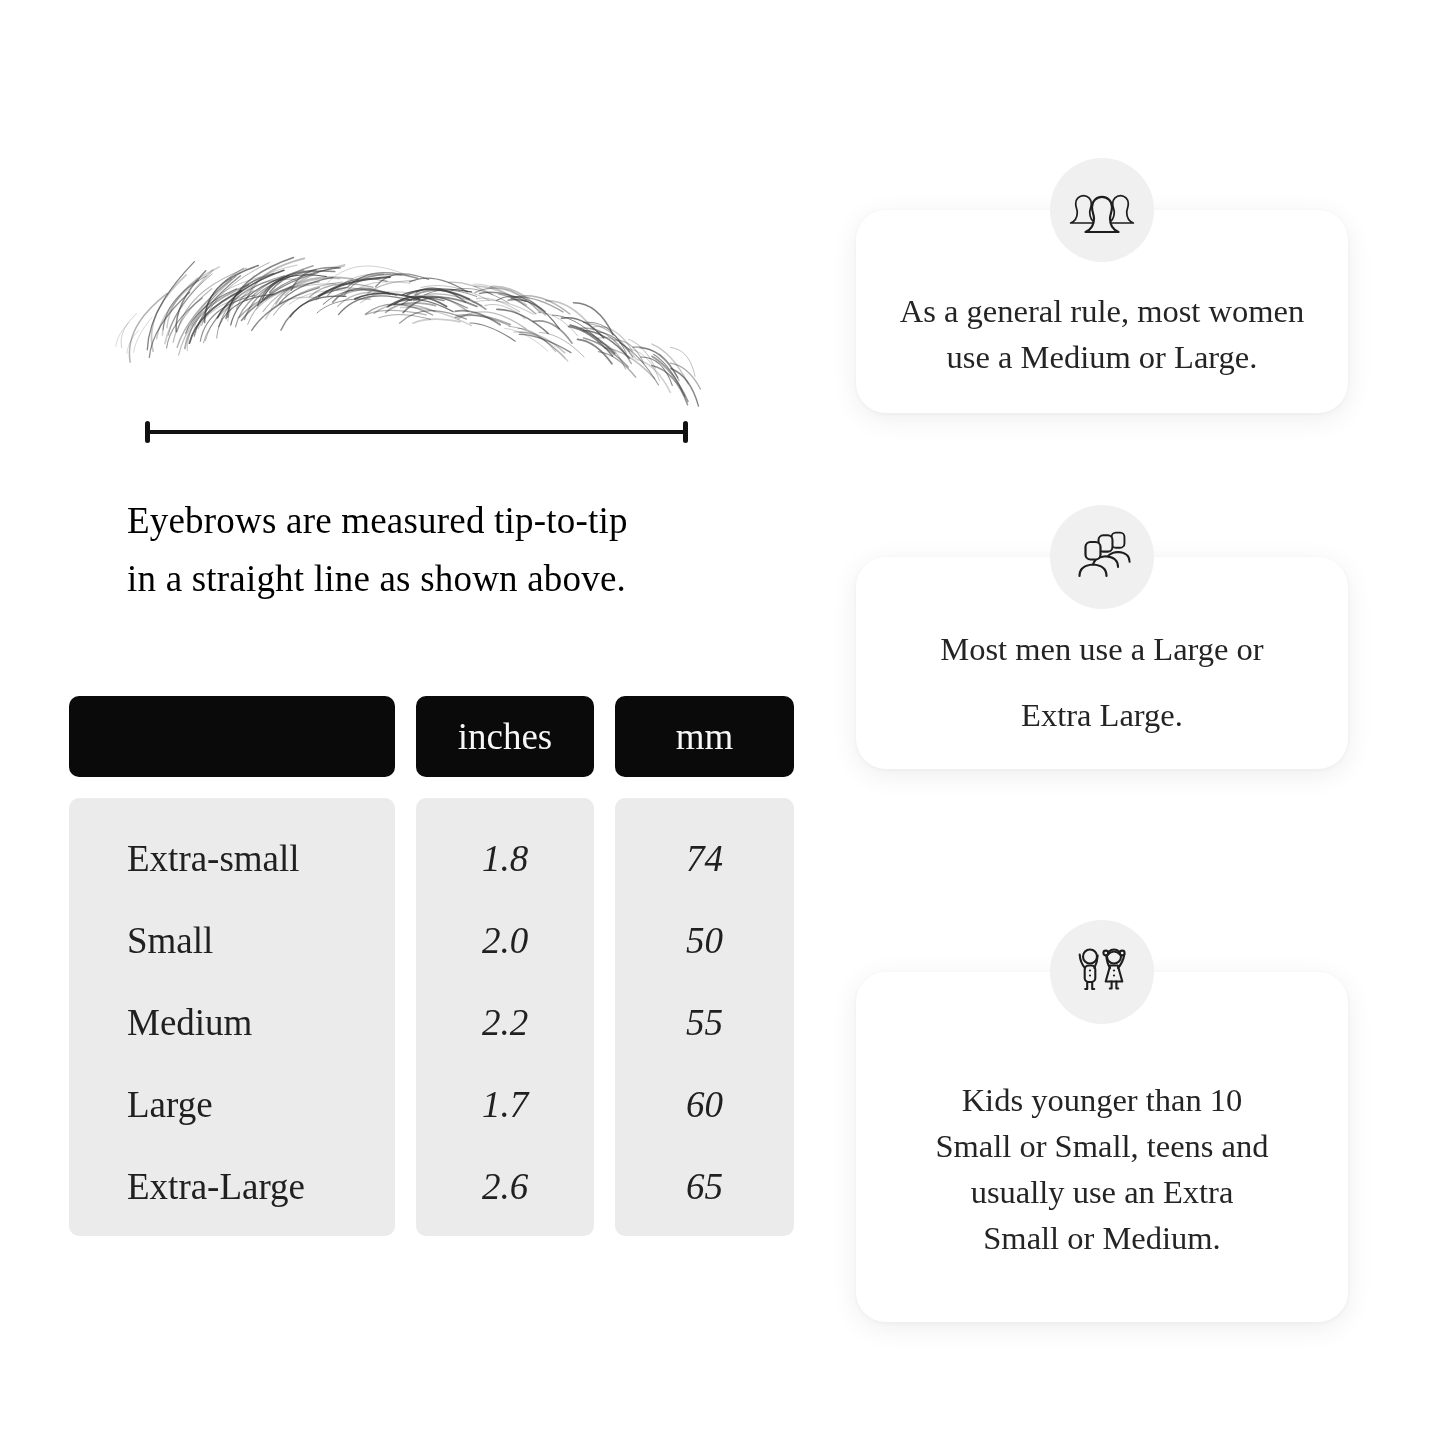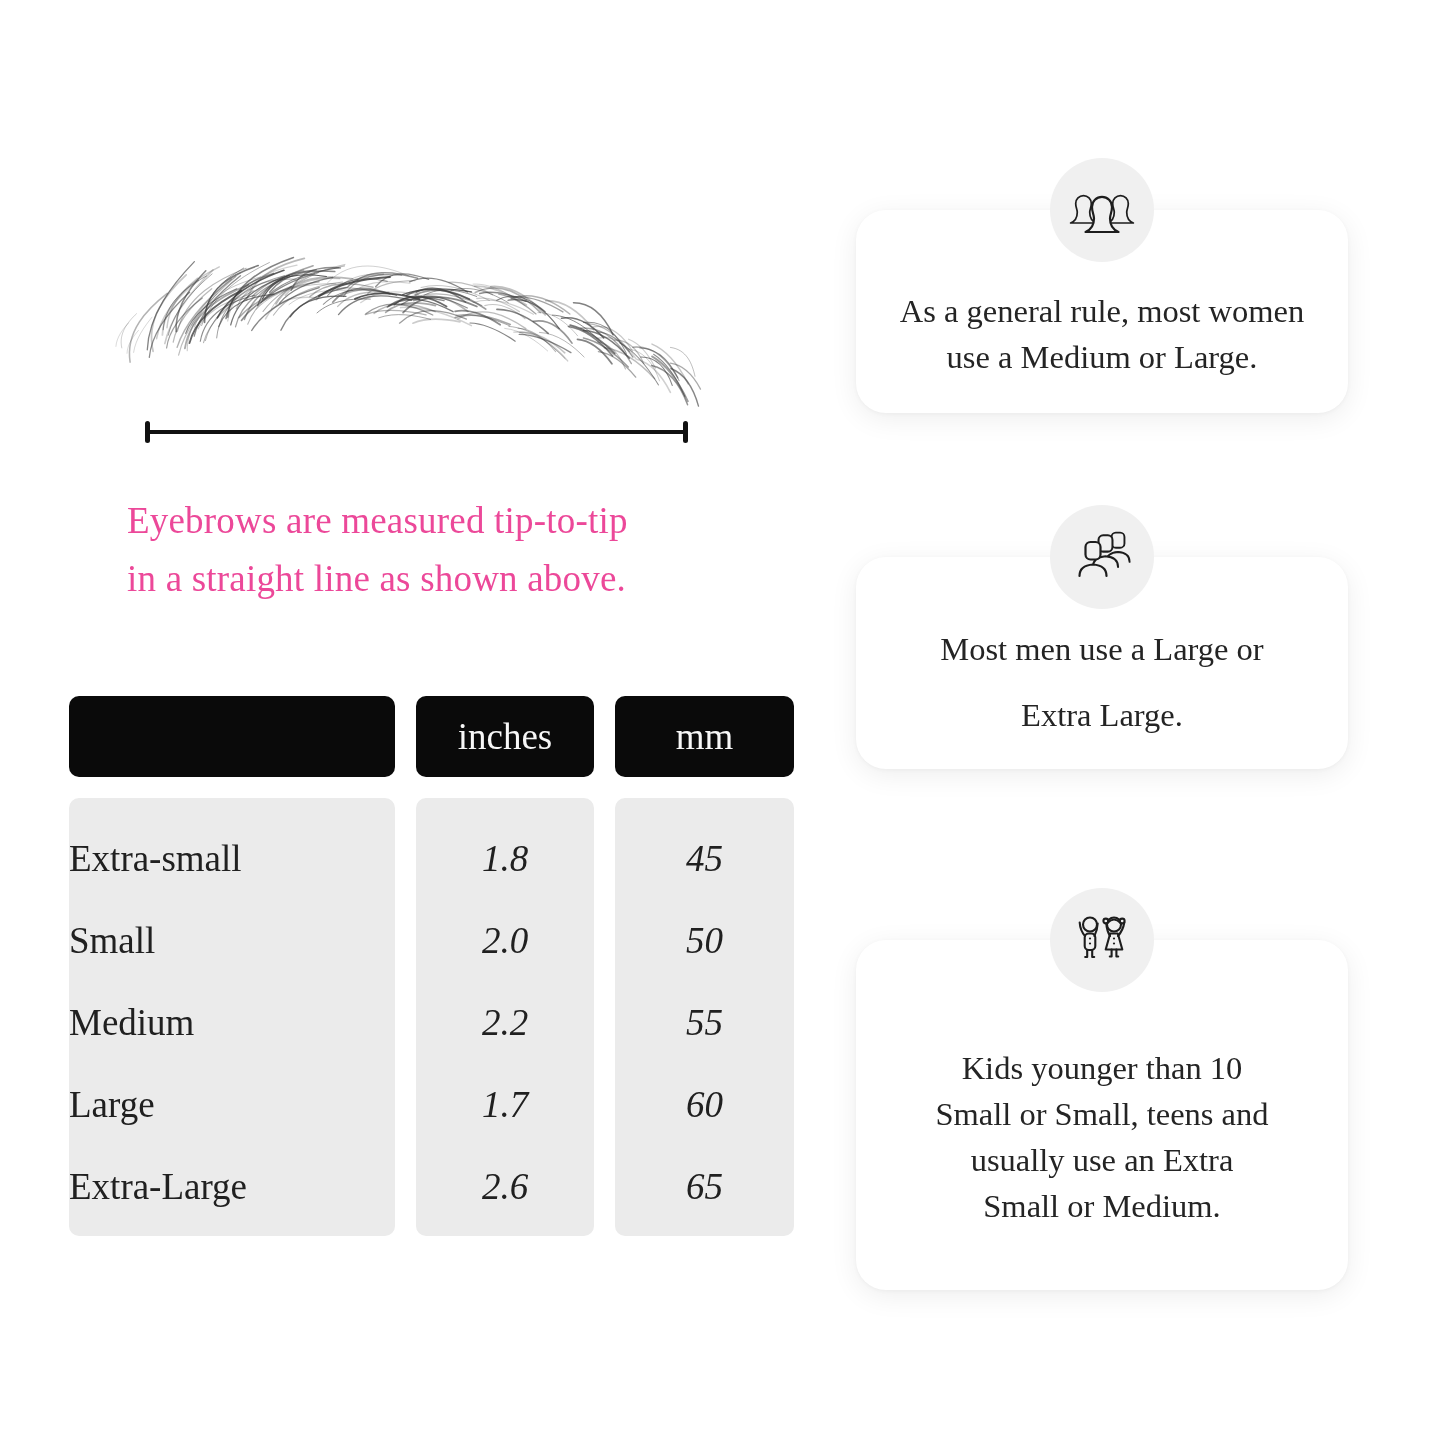--- a/index.html
+++ b/index.html
@@ -20,51 +20,51 @@
 
   
   #eyebrow{position:absolute;left:105px;top:225px;width:610px;height:190px;}
   .mline{position:absolute;left:145px;top:421px;width:543px;height:22px;}
   .mline .bar{position:absolute;left:2px;right:2px;top:9px;height:4px;background:var(--line-color);}
   .mline .tick{position:absolute;top:0;width:5px;height:22px;background:var(--line-color);border-radius:2.5px;}
   .mline .tick.left{left:0;}
   .mline .tick.right{right:0;}
   .caption{
     position:absolute;left:127px;top:492px;width:640px;
-    font-size:37px;line-height:58px;color:#ec4899;letter-spacing:0.2px;
+    font-size:37px;line-height:58px;color:#000000;letter-spacing:0.2px;
   }
 
   
   .sizetable{
     position:absolute;left:69px;top:696px;
     display:grid;grid-template-columns:326px 178px 179px;grid-template-rows:81px 438px;
     column-gap:7px;row-gap:8px;gap:21px;
   }
   .th{
     background:var(--table-header-bg);border-radius:10px;
     display:flex;align-items:center;justify-content:center;
     color:var(--table-header-text);font-size:37px;
   }
   .tcol{
     background:var(--table-body-bg);border-radius:10px;
     padding:19px 0 9px 0;display:flex;flex-direction:column;
   }
   .cell{height:82px;display:flex;align-items:center;font-size:37px;color:#202020;}
-  .tcol1 .cell{}
+  .tcol1 .cell{padding-left:58px;}
   .tcol2 .cell,.tcol3 .cell{justify-content:center;font-style:italic;}
 
   
   .card{
     position:absolute;left:856px;width:492px;background:var(--card-bg);
     border-radius:30px;
     box-shadow:0 6px 28px rgba(0,0,0,0.07),0 1px 4px rgba(0,0,0,0.04);
   }
   .card1{top:210px;height:203px;}
   .card2{top:557px;height:212px;}
-  .card3{top:940px;height:350px;}
+  .card3{top:972px;height:350px;}
   .icon-circle{
     position:absolute;left:50%;top:0;transform:translate(-50%,-50%);
     width:104px;height:104px;border-radius:50%;background:var(--icon-circle-bg);
     display:flex;align-items:center;justify-content:center;
   }
   .card-text{
     position:absolute;left:10px;right:10px;top:0;bottom:0;
     display:flex;flex-direction:column;align-items:center;justify-content:center;
     text-align:center;font-size:32.5px;line-height:46px;color:#242424;
   }
@@ -282,21 +282,21 @@
 
     <div class="tcol tcol2">
       <div class="cell">1.8</div>
       <div class="cell">2.0</div>
       <div class="cell">2.2</div>
       <div class="cell">1.7</div>
       <div class="cell">2.6</div>
     </div>
 
     <div class="tcol tcol3">
-      <div class="cell">45</div>
+      <div class="cell">74</div>
       <div class="cell">50</div>
       <div class="cell">55</div>
       <div class="cell">60</div>
       <div class="cell">65</div>
     </div>
   </div>
 
   <div class="card card1">
     <div class="icon-circle">
       <svg width="68" height="68" viewBox="-34 -34 68 68">

